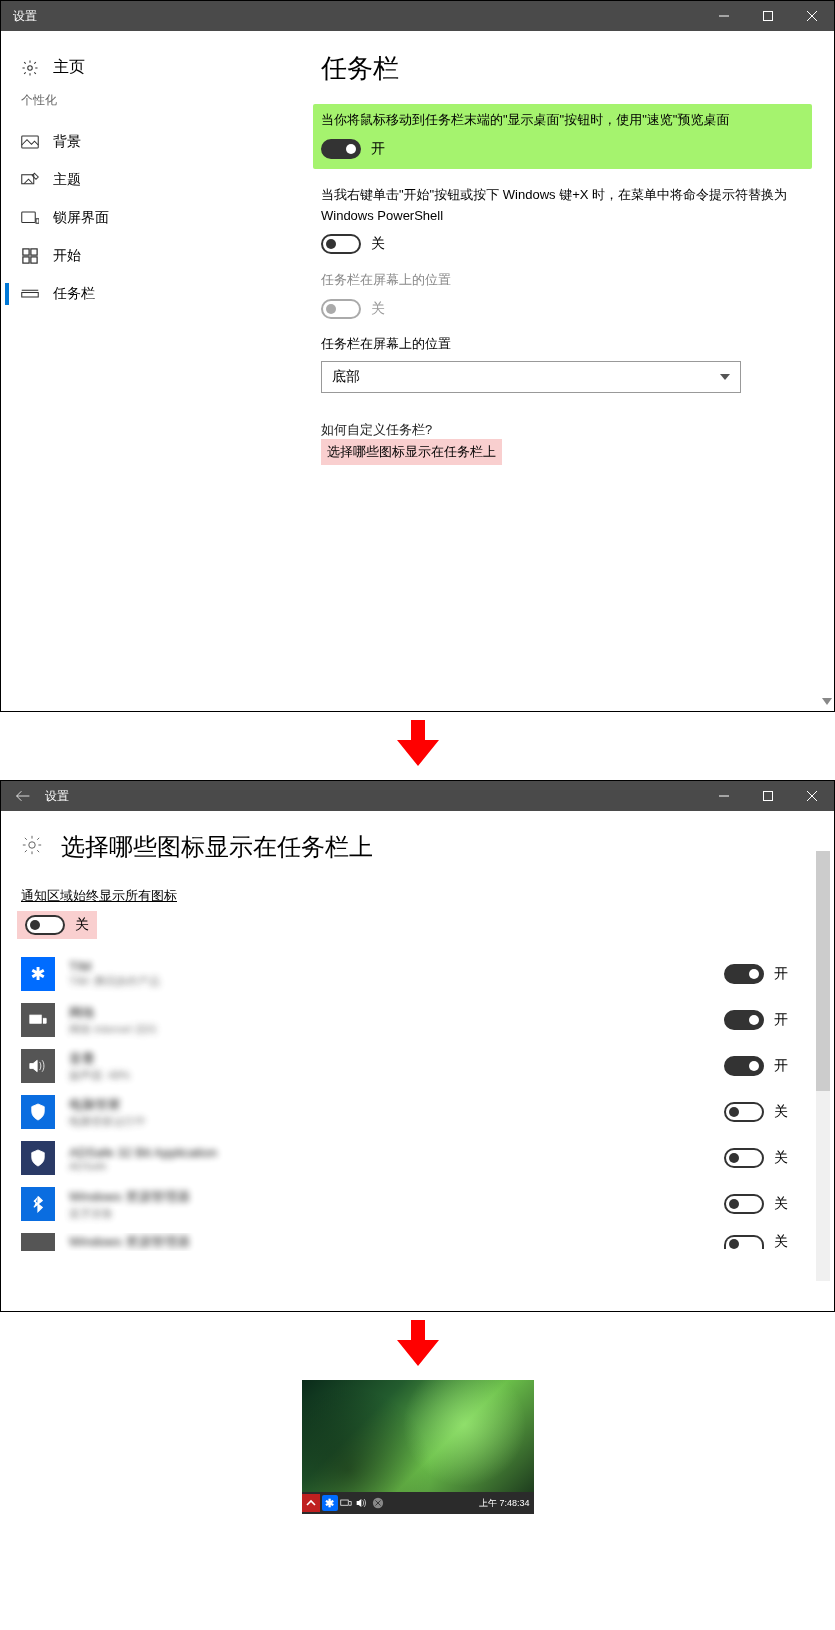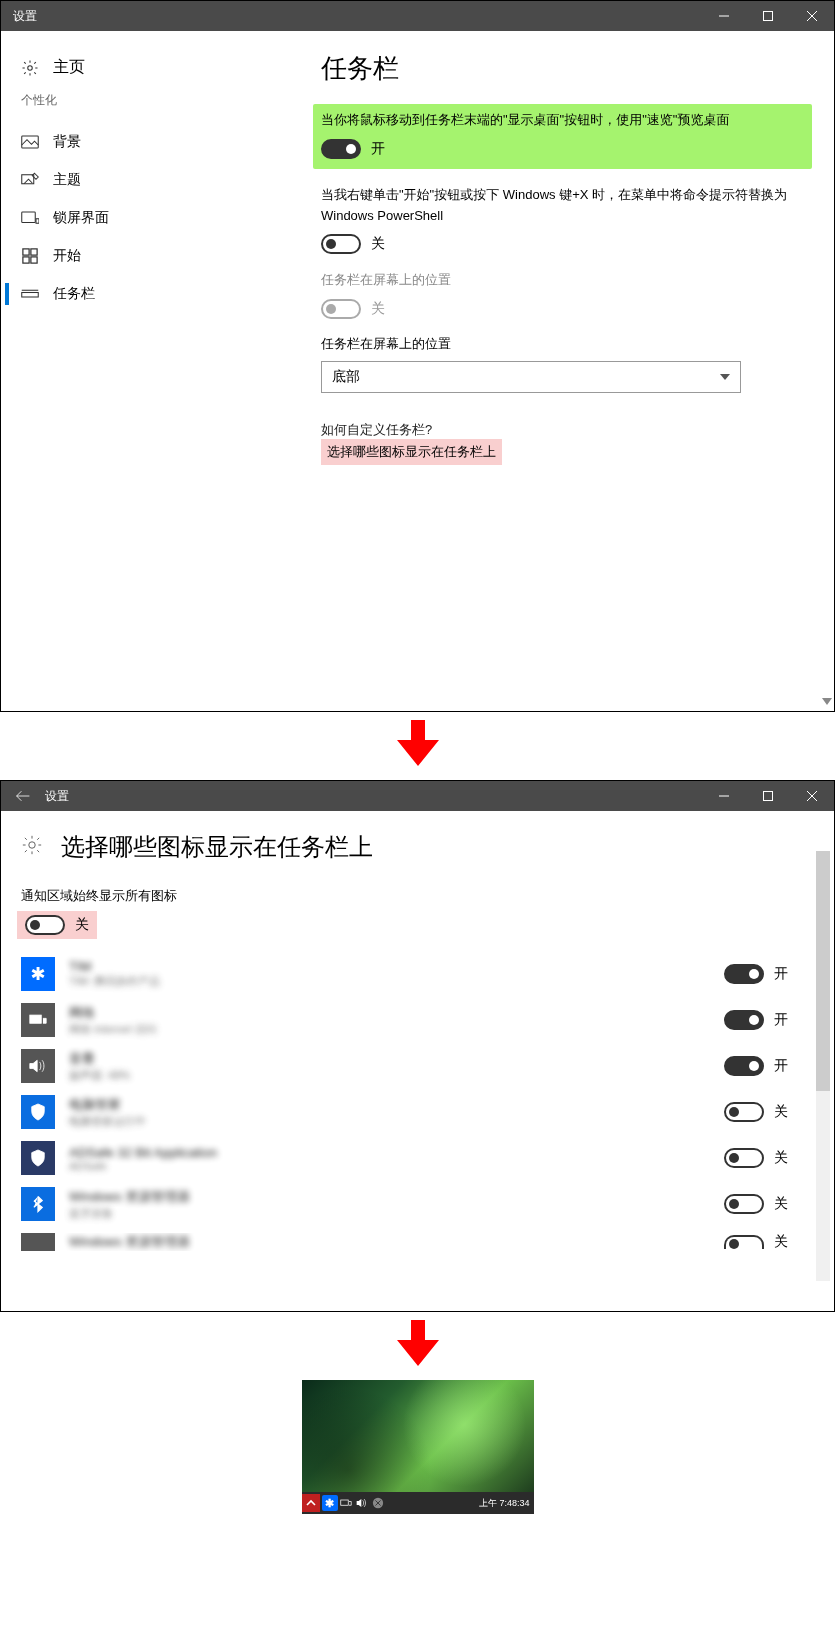--- a/index.html
+++ b/index.html
@@ -56,21 +56,21 @@
   
   
   .arrow-wrap { display: flex; justify-content: center; padding: 6px 0 12px 0; }
   .red-arrow { width: 50px; }
   
   
   .s2-body { padding: 20px 20px 0 20px; position: relative; height: 500px; overflow: hidden; }
   .s2-titlerow { display: flex; align-items: center; gap: 18px; margin-bottom: 24px; }
   .s2-titlerow .gear svg { stroke: #555; fill: none; }
   .s2-title { font-size: 24px; }
-  .s2-sub { font-size: 13px; margin-bottom: 6px; }
+  .s2-sub { font-size: 13px; margin-bottom: 6px; text-decoration: underline; }
   .s2-mastertoggle { display: inline-flex; align-items: center; gap: 10px; background: #f9cfcf; padding: 4px 8px; margin-left: -4px; margin-bottom: 18px; }
   
   .icon-list { display: flex; flex-direction: column; gap: 12px; }
   .icon-row { display: flex; align-items: center; }
   .icon-tile { width: 34px; height: 34px; background: #555; color: #fff; display: flex; align-items: center; justify-content: center; margin-right: 14px; flex: 0 0 34px; }
   .icon-tile svg { fill: #fff; stroke: #fff; }
   .icon-meta { flex: 1; }
   .icon-name { font-size: 13px; filter: blur(3px); opacity: .9; }
   .icon-sub { font-size: 11px; color: #666; filter: blur(3px); opacity: .9; }
   .icon-toggle-col { width: 90px; display: flex; align-items: center; gap: 10px; }

